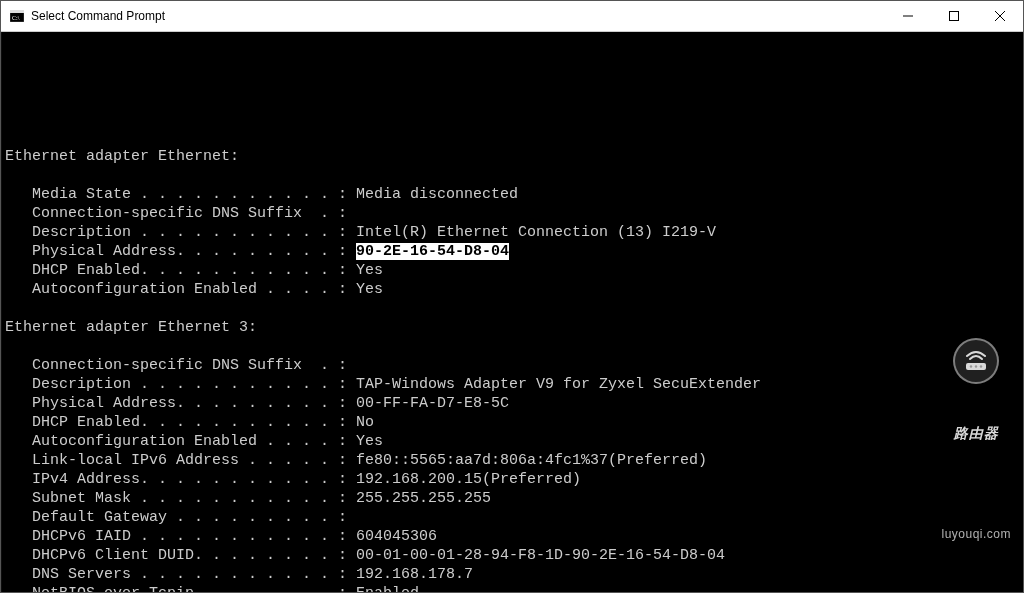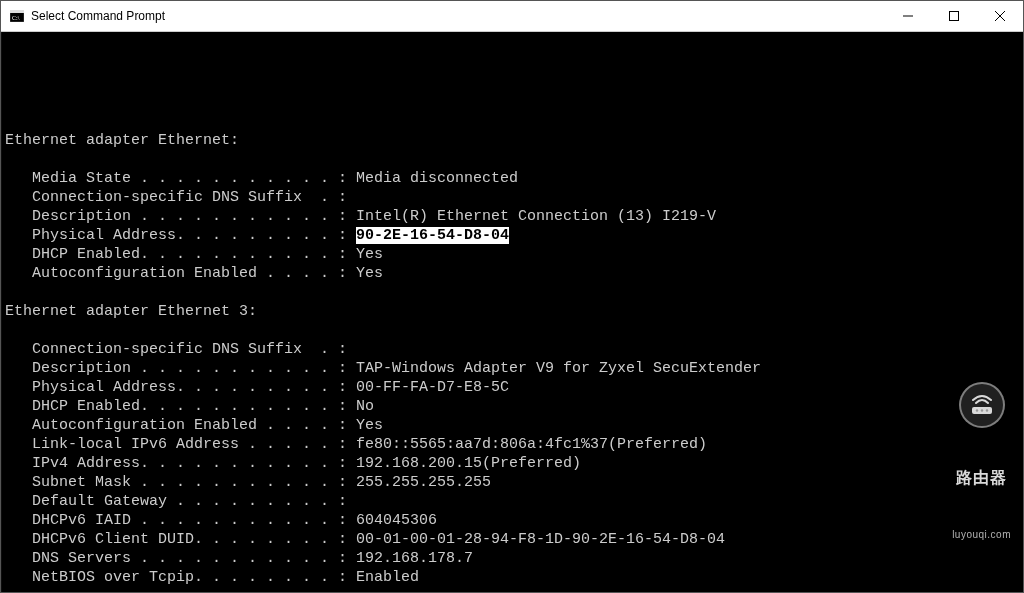--- a/index.html
+++ b/index.html
@@ -56,21 +56,21 @@
     color: #000;
   }
 
   .terminal {
     flex: 1;
     background: #000;
     color: #ccc;
     font-family: Consolas, "Courier New", monospace;
     font-size: 15px;
     line-height: 19px;
-    padding: 4px 4px;
+    padding: 20px 4px;
     white-space: pre;
     overflow: hidden;
     position: relative;
   }
   .line { white-space: pre; }
   .sel {
     background: #fefefe;
     color: #000;
     font-weight: bold;
   }
@@ -97,22 +97,22 @@
     width: 42px;
     height: 42px;
     border-radius: 50%;
     background: rgba(255,255,255,0.15);
     border: 2px solid rgba(255,255,255,0.5);
     margin: 0 auto 2px auto;
     display: flex;
     align-items: center;
     justify-content: center;
   }
-  .wm-text-main { font-size: 16px; font-weight: bold; letter-spacing:1px;}
-  .wm-text-sub { font-size: 10px; letter-spacing: 0.5px; opacity:0.8;}
+  .wm-text-main { font-size: 14px; font-weight: bold; letter-spacing:1px;font-style:italic;}
+  .wm-text-sub { font-size: 12px; letter-spacing: 0.5px; opacity:0.8;margin-top:44px;}
 </style>
 </head>
 <body>
 
 <div class="window">
 
   <div class="titlebar">
     <div class="titlebar-icon">
       <svg width="14" height="12" viewBox="0 0 14 12">
         <rect x="0" y="0" width="14" height="12" fill="#000" stroke="#888" stroke-width="0.5"></rect>

